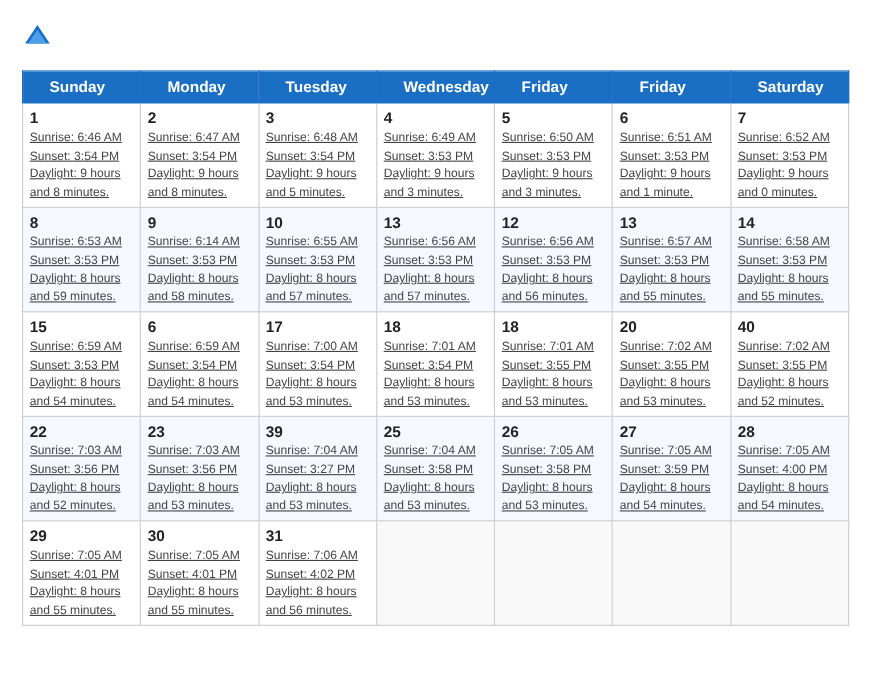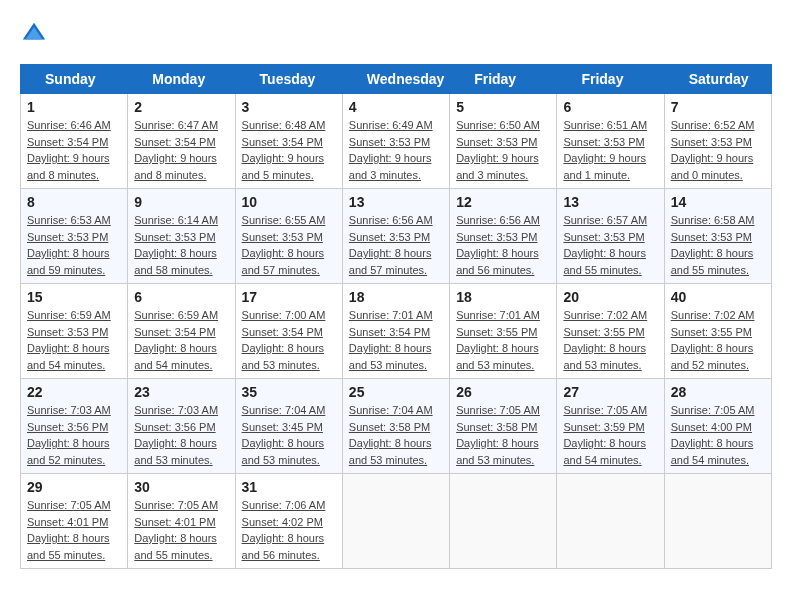--- a/index.html
+++ b/index.html
@@ -215,22 +215,22 @@
       <tr>
         <td>
           <span class="day-number">22</span>
           <div class="day-info"><span>Sunrise: 7:03 AM</span><br><span>Sunset: 3:56 PM</span><br><span>Daylight: 8 hours and 52 minutes.</span></div>
         </td>
         <td>
           <span class="day-number">23</span>
           <div class="day-info"><span>Sunrise: 7:03 AM</span><br><span>Sunset: 3:56 PM</span><br><span>Daylight: 8 hours and 53 minutes.</span></div>
         </td>
         <td>
-          <span class="day-number">35</span>
-          <div class="day-info"><span>Sunrise: 7:04 AM</span><br><span>Sunset: 3:45 PM</span><br><span>Daylight: 8 hours and 53 minutes.</span></div>
+          <span class="day-number">39</span>
+          <div class="day-info"><span>Sunrise: 7:04 AM</span><br><span>Sunset: 3:27 PM</span><br><span>Daylight: 8 hours and 53 minutes.</span></div>
         </td>
         <td>
           <span class="day-number">25</span>
           <div class="day-info"><span>Sunrise: 7:04 AM</span><br><span>Sunset: 3:58 PM</span><br><span>Daylight: 8 hours and 53 minutes.</span></div>
         </td>
         <td>
           <span class="day-number">26</span>
           <div class="day-info"><span>Sunrise: 7:05 AM</span><br><span>Sunset: 3:58 PM</span><br><span>Daylight: 8 hours and 53 minutes.</span></div>
         </td>
         <td>

